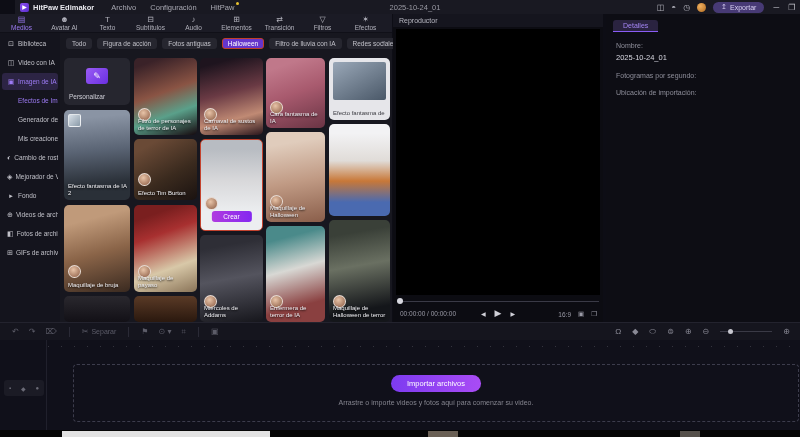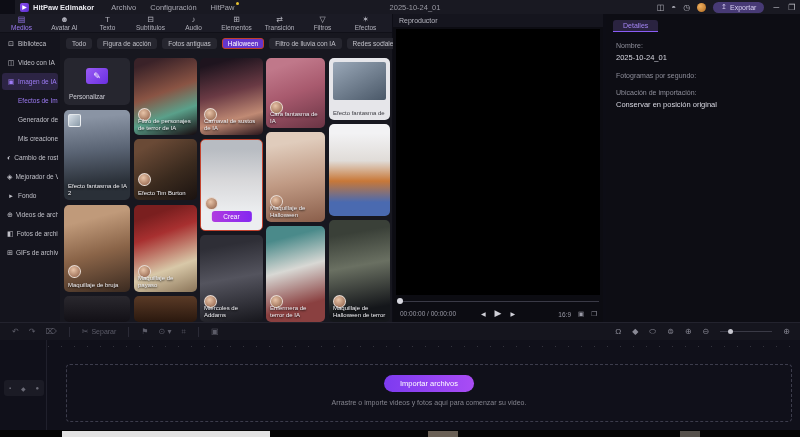--- a/index.html
+++ b/index.html
@@ -95,21 +95,21 @@
   #tl-toolbar .g { display:flex; align-items:center; gap:10px; margin-left:12px; }
   #tl-toolbar .divider { width:1px; height:10px; background:#2a2a36; margin-left:12px; }
   #sep-label { font-size:7px; margin-left:3px; }
   #tl-right { position:absolute; right:10px; display:flex; align-items:center; gap:11px; color:#8a8a96;}
   #zoom-slider { width:52px; height:1px; background:#3a3a46; position:relative; }
   #zoom-slider .zk { position:absolute; left:8px; top:-2.5px; width:5px; height:5px; border-radius:50%; background:#c8c8d0; }
   #timeline { position:absolute; left:0; top:340px; width:800px; height:90px; background:#10101a; }
   #ruler { position:absolute; left:48px; top:6px; right:4px; height:1px; background:repeating-linear-gradient(90deg,#34343e 0 1px,transparent 1px 13px); }
   #track-sep { position:absolute; left:46px; top:0; width:1px; height:90px; background:#20202c; }
   #track-head { position:absolute; left:4px; top:40px; width:40px; height:16px; background:#1b1b25; border-radius:3px; display:flex; align-items:center; justify-content:space-around; color:#6a6a76; font-size:6px;}
-  #dropzone { position:absolute; left:66px; top:24px; width:726px; height:58px; border:1px dashed #3c3c4c; border-radius:4px; }
+  #dropzone { position:absolute; left:73px; top:24px; width:726px; height:58px; border:1px dashed #3c3c4c; border-radius:4px; }
   #import-btn { position:absolute; left:50%; transform:translateX(-50%); top:10px; background:linear-gradient(90deg,#7d3bf0,#a94cf5); color:#fff; border:none; border-radius:9px; font-size:7.5px; padding:4px 16px; }
   #drop-hint { position:absolute; left:0; right:0; top:34px; text-align:center; font-size:7px; color:#84848e; }
 
   
   #taskbar { position:absolute; left:0; top:430px; width:800px; height:7px; background:#060606; }
   #tk-white { position:absolute; left:62px; top:1px; width:208px; height:6px; background:#e2e2e2; }
   #tk-g1 { position:absolute; left:428px; top:1px; width:30px; height:6px; background:#6a6055; }
   #tk-g2 { position:absolute; left:680px; top:1px; width:20px; height:6px; background:#55504a; }
 </style>
 </head>
@@ -324,21 +324,20 @@
   <div id="details-tab">Detalles</div>
   <div class="dfield">
     <div class="dlabel">Nombre:</div>
     <div class="dvalue">2025-10-24_01</div>
   </div>
   <div class="dfield">
     <div class="dlabel">Fotogramas por segundo:</div>
   </div>
   <div class="dfield">
     <div class="dlabel">Ubicación de importación:</div>
-    <div class="dvalue">Conservar en posición original</div>
   </div>
 </div>
 
 <div id="tl-toolbar">
   <div class="g">
     <span>↶</span>
     <span>↷</span>
     <span>⌦</span>
   </div>
   <div class="divider"></div>

